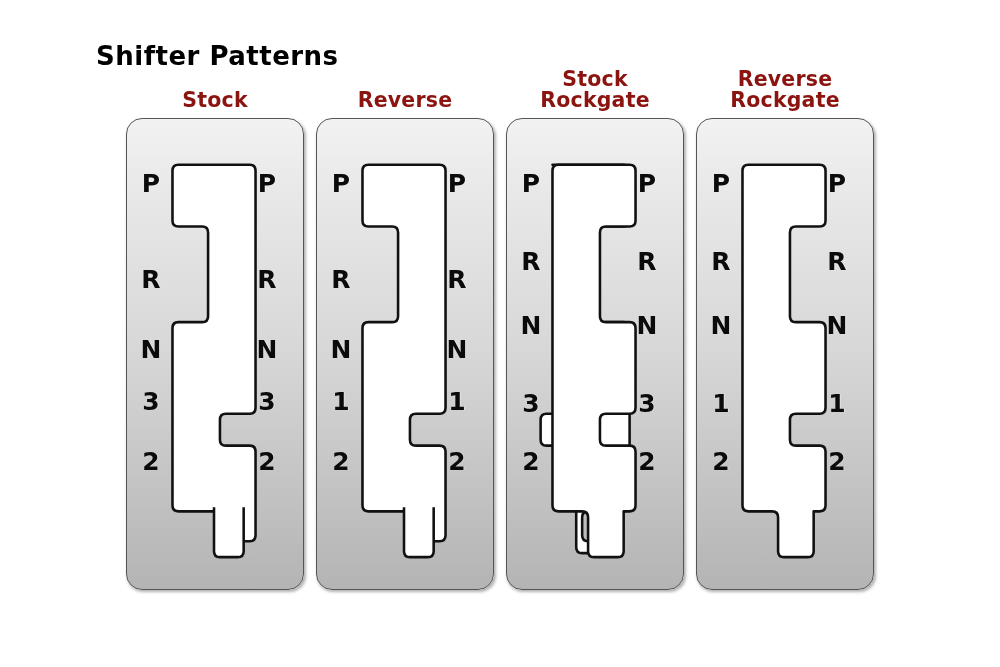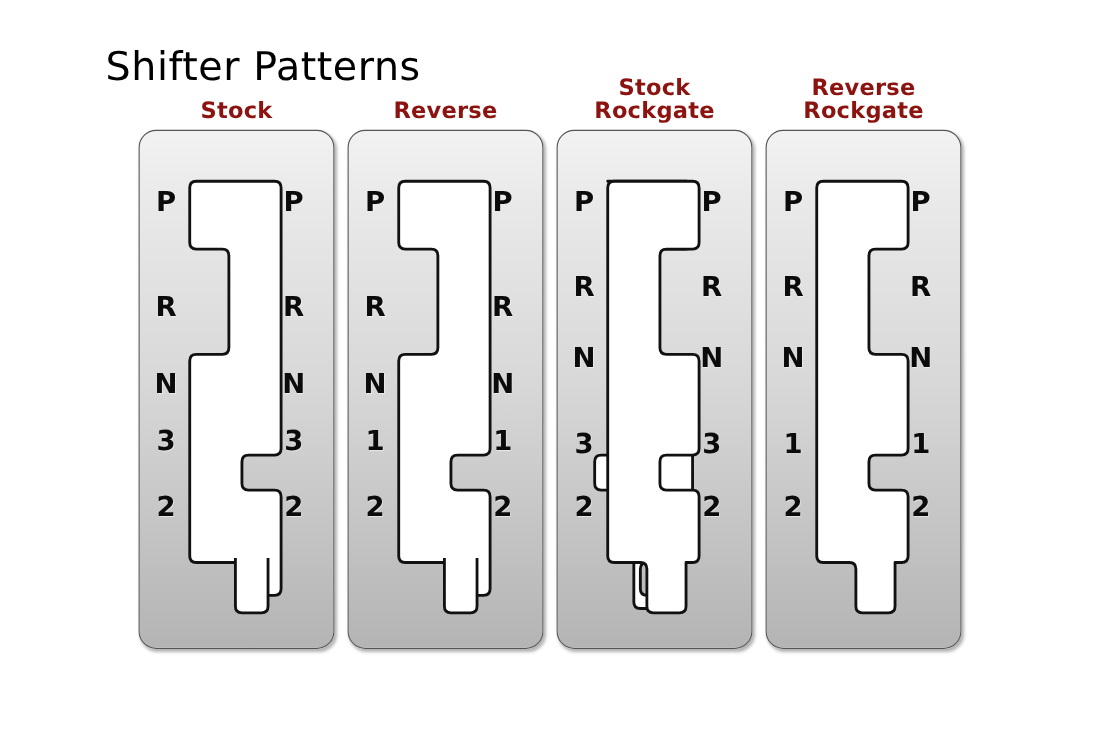--- a/index.html
+++ b/index.html
@@ -20,22 +20,22 @@
     left: 0;
     top: 0;
     width: 1000px;
     height: 667px;
   }
 
   .page-title {
     position: absolute;
     left: 96px;
     top: 41px;
-    font-size: 36px;
-    font-weight: normal;
+    font-size: 26px;
+    font-weight: bold;
     color: #000000;
     letter-spacing: 0.5px;
     white-space: nowrap;
     font-family: "DejaVu Sans", sans-serif;
   }
 
   .panel-heading {
     position: absolute;
     text-align: center;
     color: #8c1410;

